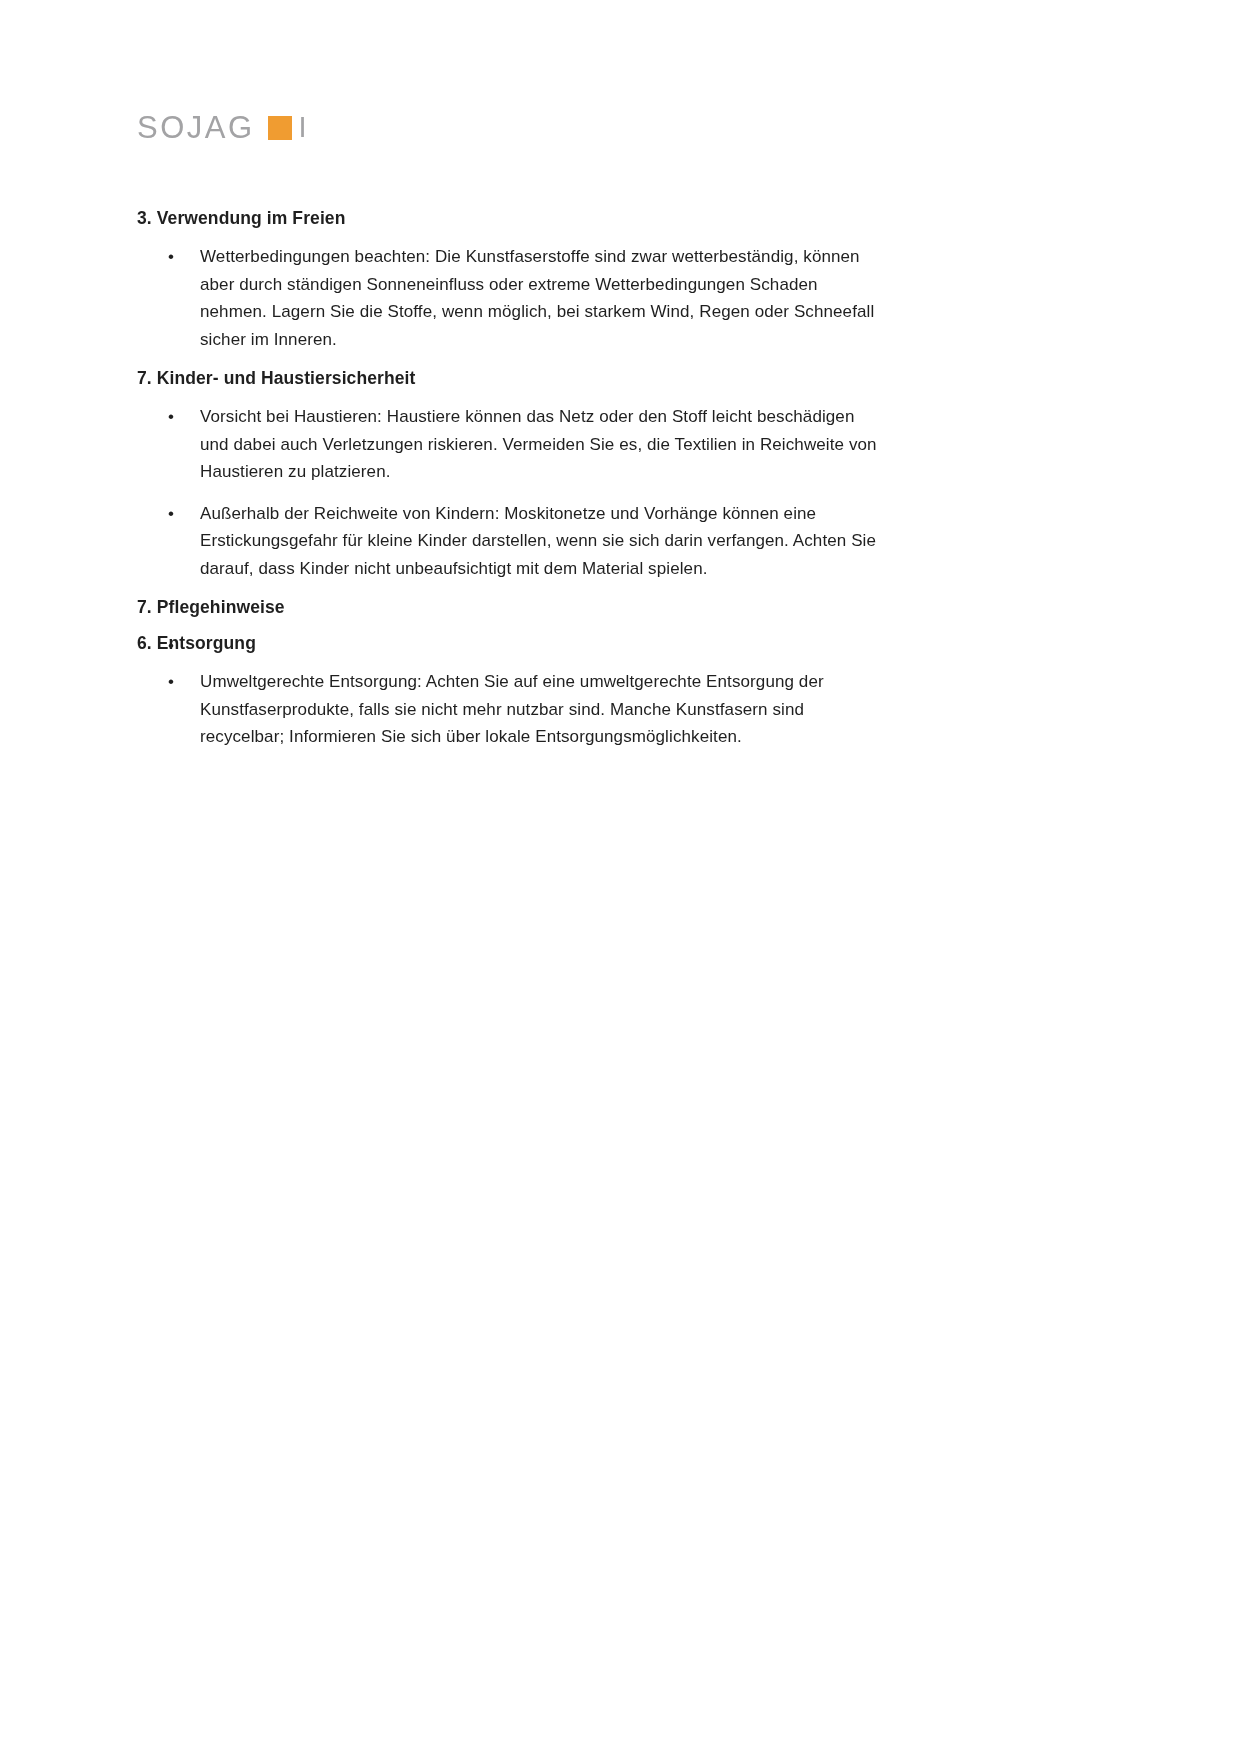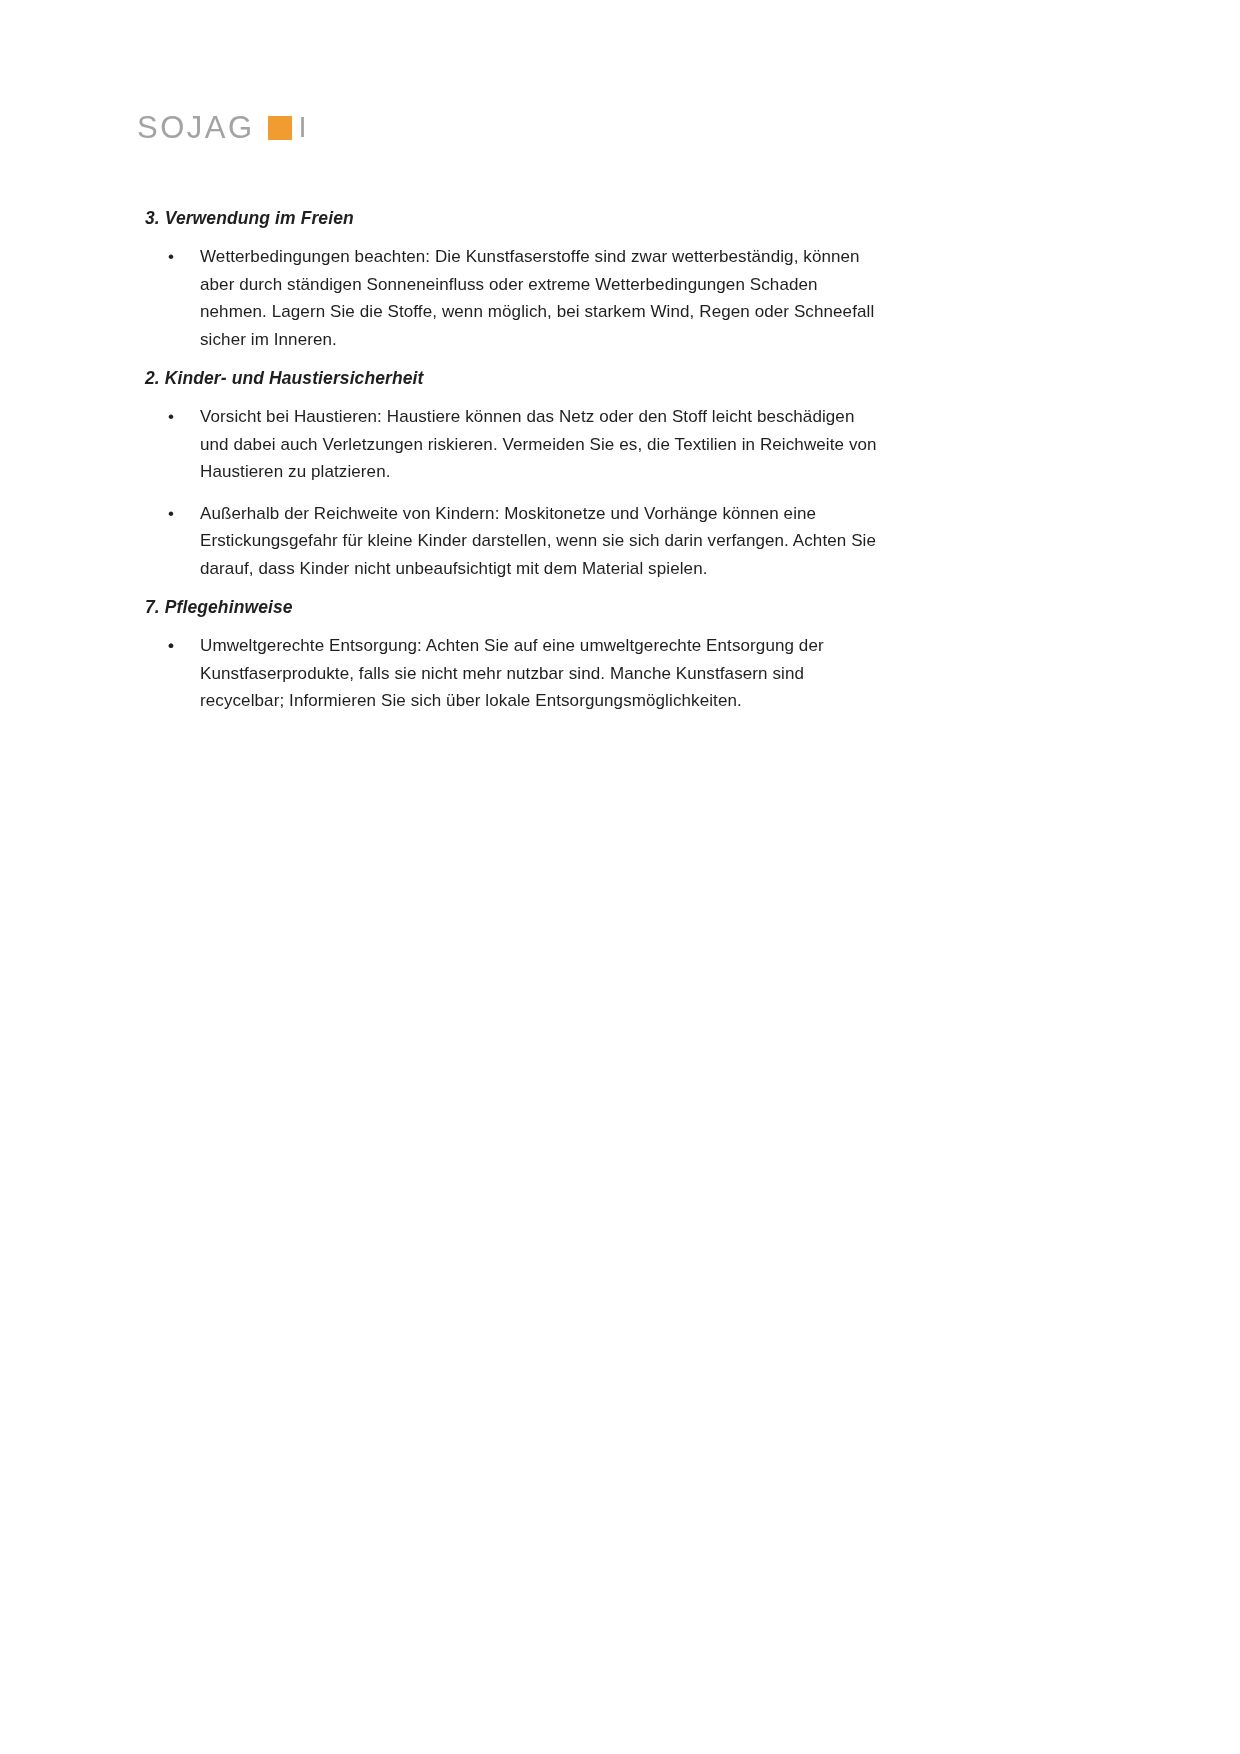--- a/index.html
+++ b/index.html
@@ -49,23 +49,22 @@
     font-size: 29px;
     line-height: 33px;
     color: var(--logo-gray);
     margin-left: 7px;
     font-weight: 400;
   }
   h2.section-heading {
     font-size: 17.5px;
     line-height: 22px;
     font-weight: 700;
-    margin: 0 0 14px 8px;
+    margin: 0 0 14px 0;
     letter-spacing: 0.1px;
-    font-style: italic;
   }
   ul.bullet-list {
     list-style: none;
     margin: 0 0 8px 0;
     padding: 0;
   }
   ul.bullet-list li {
     position: relative;
     padding-left: 63px;
     width: 900px;
@@ -106,21 +105,21 @@
           <span class="bullet"></span>
           <span class="li-text">Wetterbedingungen beachten: Die Kunstfaserstoffe sind zwar wetterbeständig, können
 aber durch ständigen Sonneneinfluss oder extreme Wetterbedingungen Schaden
 nehmen. Lagern Sie die Stoffe, wenn möglich, bei starkem Wind, Regen oder Schneefall
 sicher im Inneren.</span>
         </li>
       </ul>
     </section>
 
     <section>
-      <h2 class="section-heading">2. Kinder- und Haustiersicherheit</h2>
+      <h2 class="section-heading">7. Kinder- und Haustiersicherheit</h2>
       <ul class="bullet-list">
         <li>
           <span class="bullet"></span>
           <span class="li-text">Vorsicht bei Haustieren: Haustiere können das Netz oder den Stoff leicht beschädigen
 und dabei auch Verletzungen riskieren. Vermeiden Sie es, die Textilien in Reichweite von
 Haustieren zu platzieren.</span>
         </li>
         <li>
           <span class="bullet"></span>
           <span class="li-text">Außerhalb der Reichweite von Kindern: Moskitonetze und Vorhänge können eine
@@ -133,20 +132,21 @@
     <section>
       <h2 class="section-heading">7. Pflegehinweise</h2>
       <ul class="bullet-list">
         <li>
           <span class="bullet"></span>
         </li>
       </ul>
     </section>
 
     <section>
+      <h2 class="section-heading">6. Entsorgung</h2>
       <ul class="bullet-list">
         <li>
           <span class="bullet"></span>
           <span class="li-text">Umweltgerechte Entsorgung: Achten Sie auf eine umweltgerechte Entsorgung der
 Kunstfaserprodukte, falls sie nicht mehr nutzbar sind. Manche Kunstfasern sind
 recycelbar; Informieren Sie sich über lokale Entsorgungsmöglichkeiten.</span>
         </li>
       </ul>
     </section>
 

